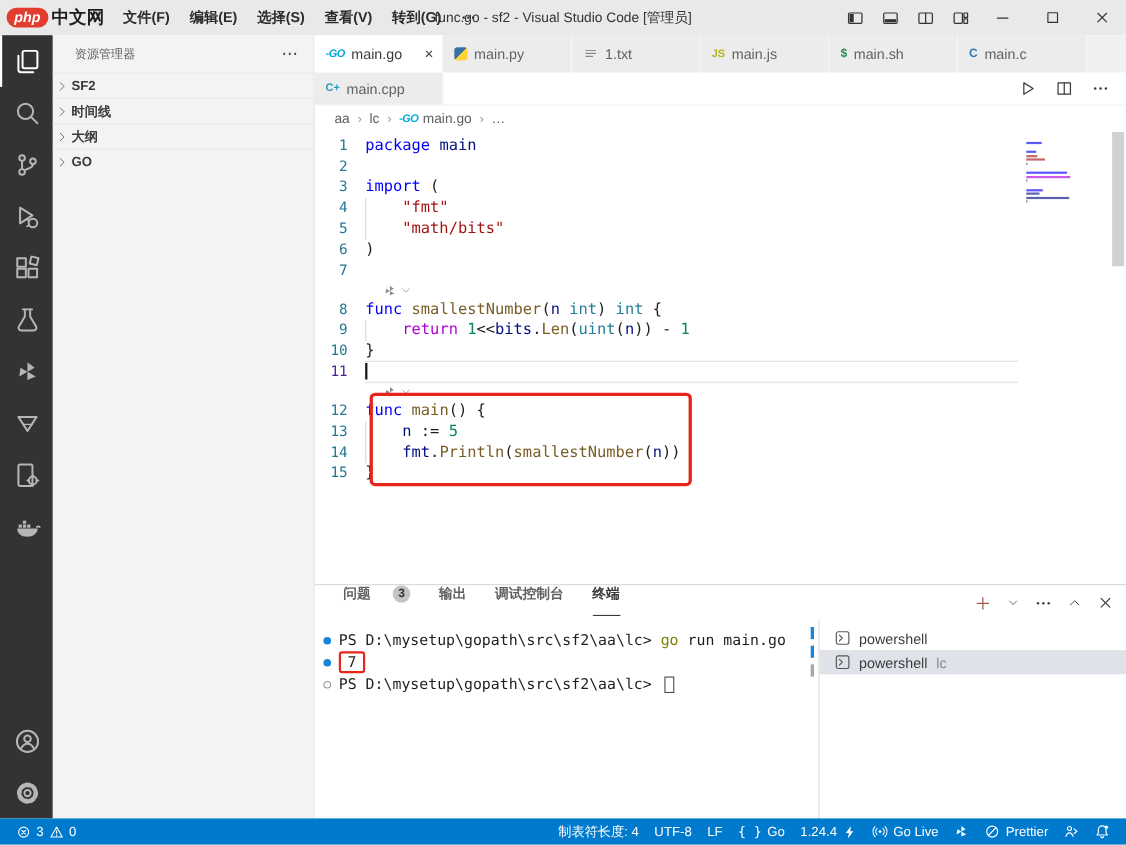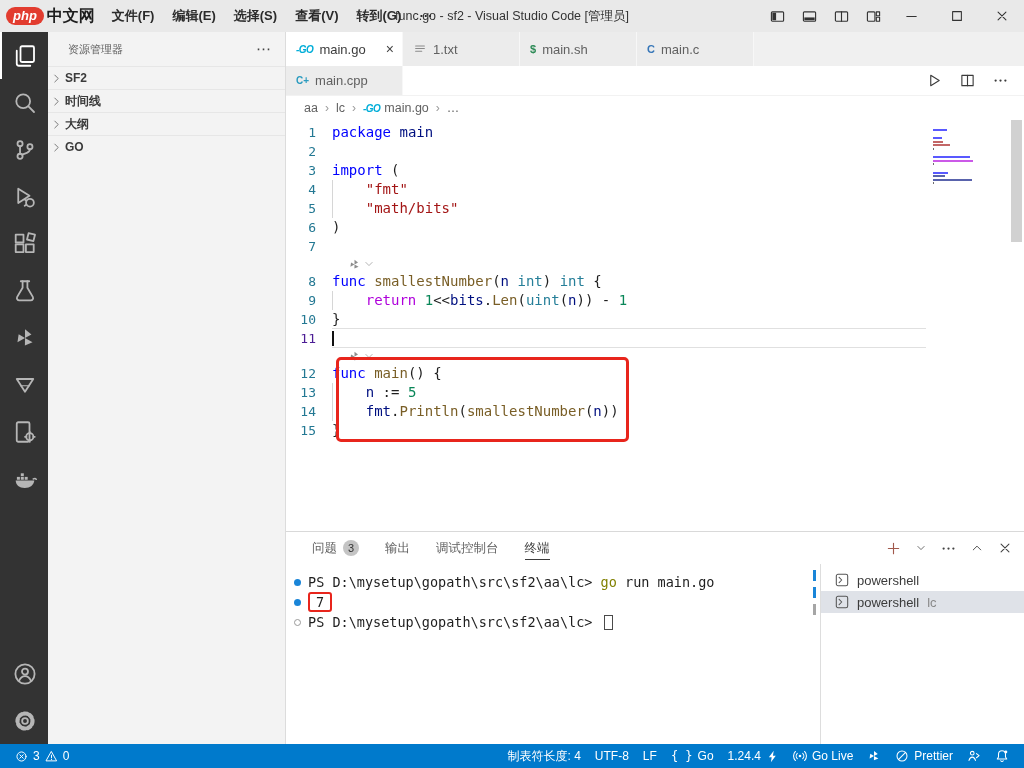--- a/index.html
+++ b/index.html
@@ -59,37 +59,37 @@
   .lens-row { height:16px; display:flex; align-items:center; gap:3px; padding-left:62px; color:#9a9a9a; }
   #red-box { position:absolute; left:50px; top:237px; width:293px; height:85px; border:3px solid #e8251c; border-radius:5px; pointer-events:none; }
   #minimap { position:absolute; top:4px; right:16px; width:80px; background:#fff; padding:3px 5px; }
   .mm-bar { height:2px; margin:1.5px 0; }
   .mm-gap { height:3.5px; }
   #scroll-thumb { position:absolute; top:0; right:2px; width:11px; height:122px; background:#c9c9c9; opacity:.85; }
 
   
   #panel { height:213px; border-top:1px solid #d9d9d9; display:flex; flex-direction:column; background:#fff; flex:none; }
   #panel-header { height:32px; display:flex; align-items:center; padding:0 12px 0 26px; flex:none; }
-  .p-tab { margin-right:26px; color:#616161; font-size:12.5px; height:100%; display:flex; align-items:center; gap:6px; position:relative; }
+  .p-tab { margin-right:26px; color:#616161; font-size:12.5px; height:100%; display:flex; gap:20px; position:relative;font-weight:bold; }
   .p-tab.active { color:#3b3b3b; }
   .p-tab.active::after { content:""; position:absolute; bottom:4px; left:0; right:0; height:1px; background:#3b3b3b; }
   .p-badge { background:#c4c4c4; color:#333; border-radius:50%; width:16px; height:16px; font-size:11px; display:flex; align-items:center; justify-content:center; }
   .panel-actions { margin-left:auto; display:flex; gap:15px; align-items:center; color:#424242; }
   .pa-plus { color:#a1594c; }
   #panel-body { flex:1; display:flex; min-height:0; }
   #terminal { flex:1; font-family:"DejaVu Sans Mono",monospace; font-size:13.5px; color:#1e1e1e; padding:8px 0 0 8px; min-width:0; }
   .t-line { height:20px; display:flex; align-items:center; white-space:pre; }
   .t-prefix { width:14px; flex:none; display:flex; align-items:center; }
   .t-dot { width:7px; height:7px; border-radius:50%; background:#1a85d8; }
   .t-circle { width:7px; height:7px; border-radius:50%; border:1.5px solid #9a9a9a; }
   .t-boxed { border:2px solid #e8251c; border-radius:3px; padding:0 6px; }
   .t-cursor { display:inline-block; width:9px; height:15px; border:1.5px solid #4a4a4a; margin-left:3px; }
   #term-marks { width:12px; padding-top:6px; display:flex; flex-direction:column; gap:6px; align-items:center; flex:none; }
   .mark { width:3px; height:11px; }
-  #term-list { width:204px; border-left:1px solid #ddd; padding-top:5px; flex:none; }
+  #term-list { width:280px; border-left:1px solid #ddd; padding-top:5px; flex:none; }
   .tl-row { height:22px; display:flex; align-items:center; gap:8px; padding-left:14px; color:#3b3b3b; font-size:13px; }
   .tl-row.selected { background:#dfe2e8; }
   .tl-detail { color:#888; }
 
   
   #statusbar { position:absolute; bottom:0; left:0; right:0; height:24px; background:#007acc; color:#fff; display:flex; align-items:center; font-size:12px; padding:0 8px; }
   .st-item { display:flex; align-items:center; gap:5px; padding:0 7px; height:100%; white-space:nowrap; }
   #status-right { margin-left:auto; display:flex; align-items:center; height:100%; }
   .braces { font-family:"DejaVu Sans Mono",monospace; font-size:12px; }
 </style>
@@ -318,25 +318,37 @@
     <div id="tabs-row1">
         <div class="tab active">
           <span style="display: inline-flex; align-items: center;">
             <span style="color:#00add8;font-weight:bold;font-style:italic;font-size:10px;letter-spacing:-.5px">-GO</span>
           </span>
           <span>main.go</span>
           <span class="t-close">×</span>
         </div>
         <div class="tab">
           <span style="display: inline-flex; align-items: center;">
+            <span style="width:12px;height:12px;border-radius:3px;display:inline-block;background:linear-gradient(135deg,#3572a5 50%,#ffd43b 50%)"></span>
+          </span>
+          <span>main.py</span>
+        </div>
+        <div class="tab">
+          <span style="display: inline-flex; align-items: center;">
             <svg width="14" height="14" viewBox="0 0 16 16" fill="none" stroke="currentColor" stroke-width="1.2" stroke-linecap="round" stroke-linejoin="round">
               <path d="M3 4.5h10M3 7.5h10M3 10.5h7" stroke="#8a8a8a"></path>
             </svg>
           </span>
           <span>1.txt</span>
+        </div>
+        <div class="tab">
+          <span style="display: inline-flex; align-items: center;">
+            <span style="color:#b3b31a;font-weight:bold;font-size:10px">JS</span>
+          </span>
+          <span>main.js</span>
         </div>
         <div class="tab">
           <span style="display: inline-flex; align-items: center;">
             <span style="color:#2e8b57;font-weight:bold;font-size:11px">$</span>
           </span>
           <span>main.sh</span>
         </div>
         <div class="tab">
           <span style="display: inline-flex; align-items: center;">
             <span style="color:#3676b8;font-weight:bold;font-size:11px">C</span>

